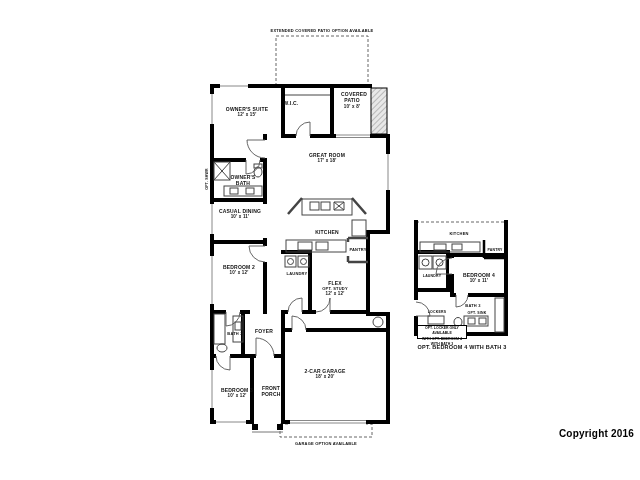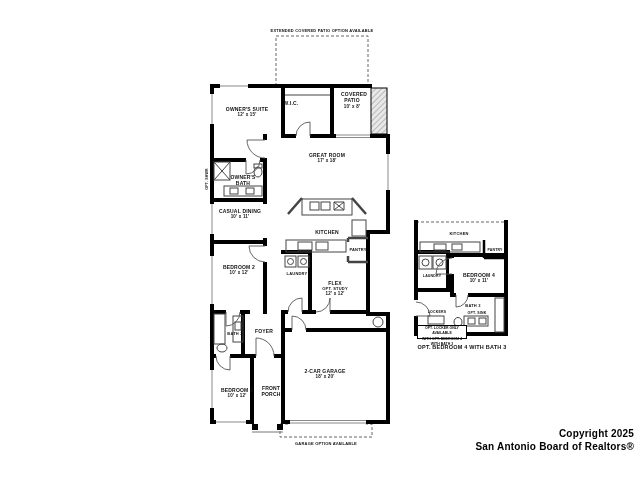--- a/index.html
+++ b/index.html
@@ -258,17 +258,16 @@
   <div class="lbl micro" style="left:437px;top:312px;">
     <span>LOCKERS</span>
   </div>
   <div class="notebox">
     <span style="display:block">OPT. LOCKER ONLY AVAILABLE</span>
     <span style="display:block">WITH OPT. BEDROOM 4 WITH BATH 3</span>
   </div>
   <div class="lbl caption" style="left:462px;top:347px;">OPT. BEDROOM 4 WITH BATH 3</div>
 
   <div class="copyright">
-    <span style="display:block">Copyright 2025</span>
-    <span style="display:block">San Antonio Board of Realtors®</span>
+    <span style="display:block">Copyright 2016</span>
   </div>
 
 </div>
 
 </body></html>

